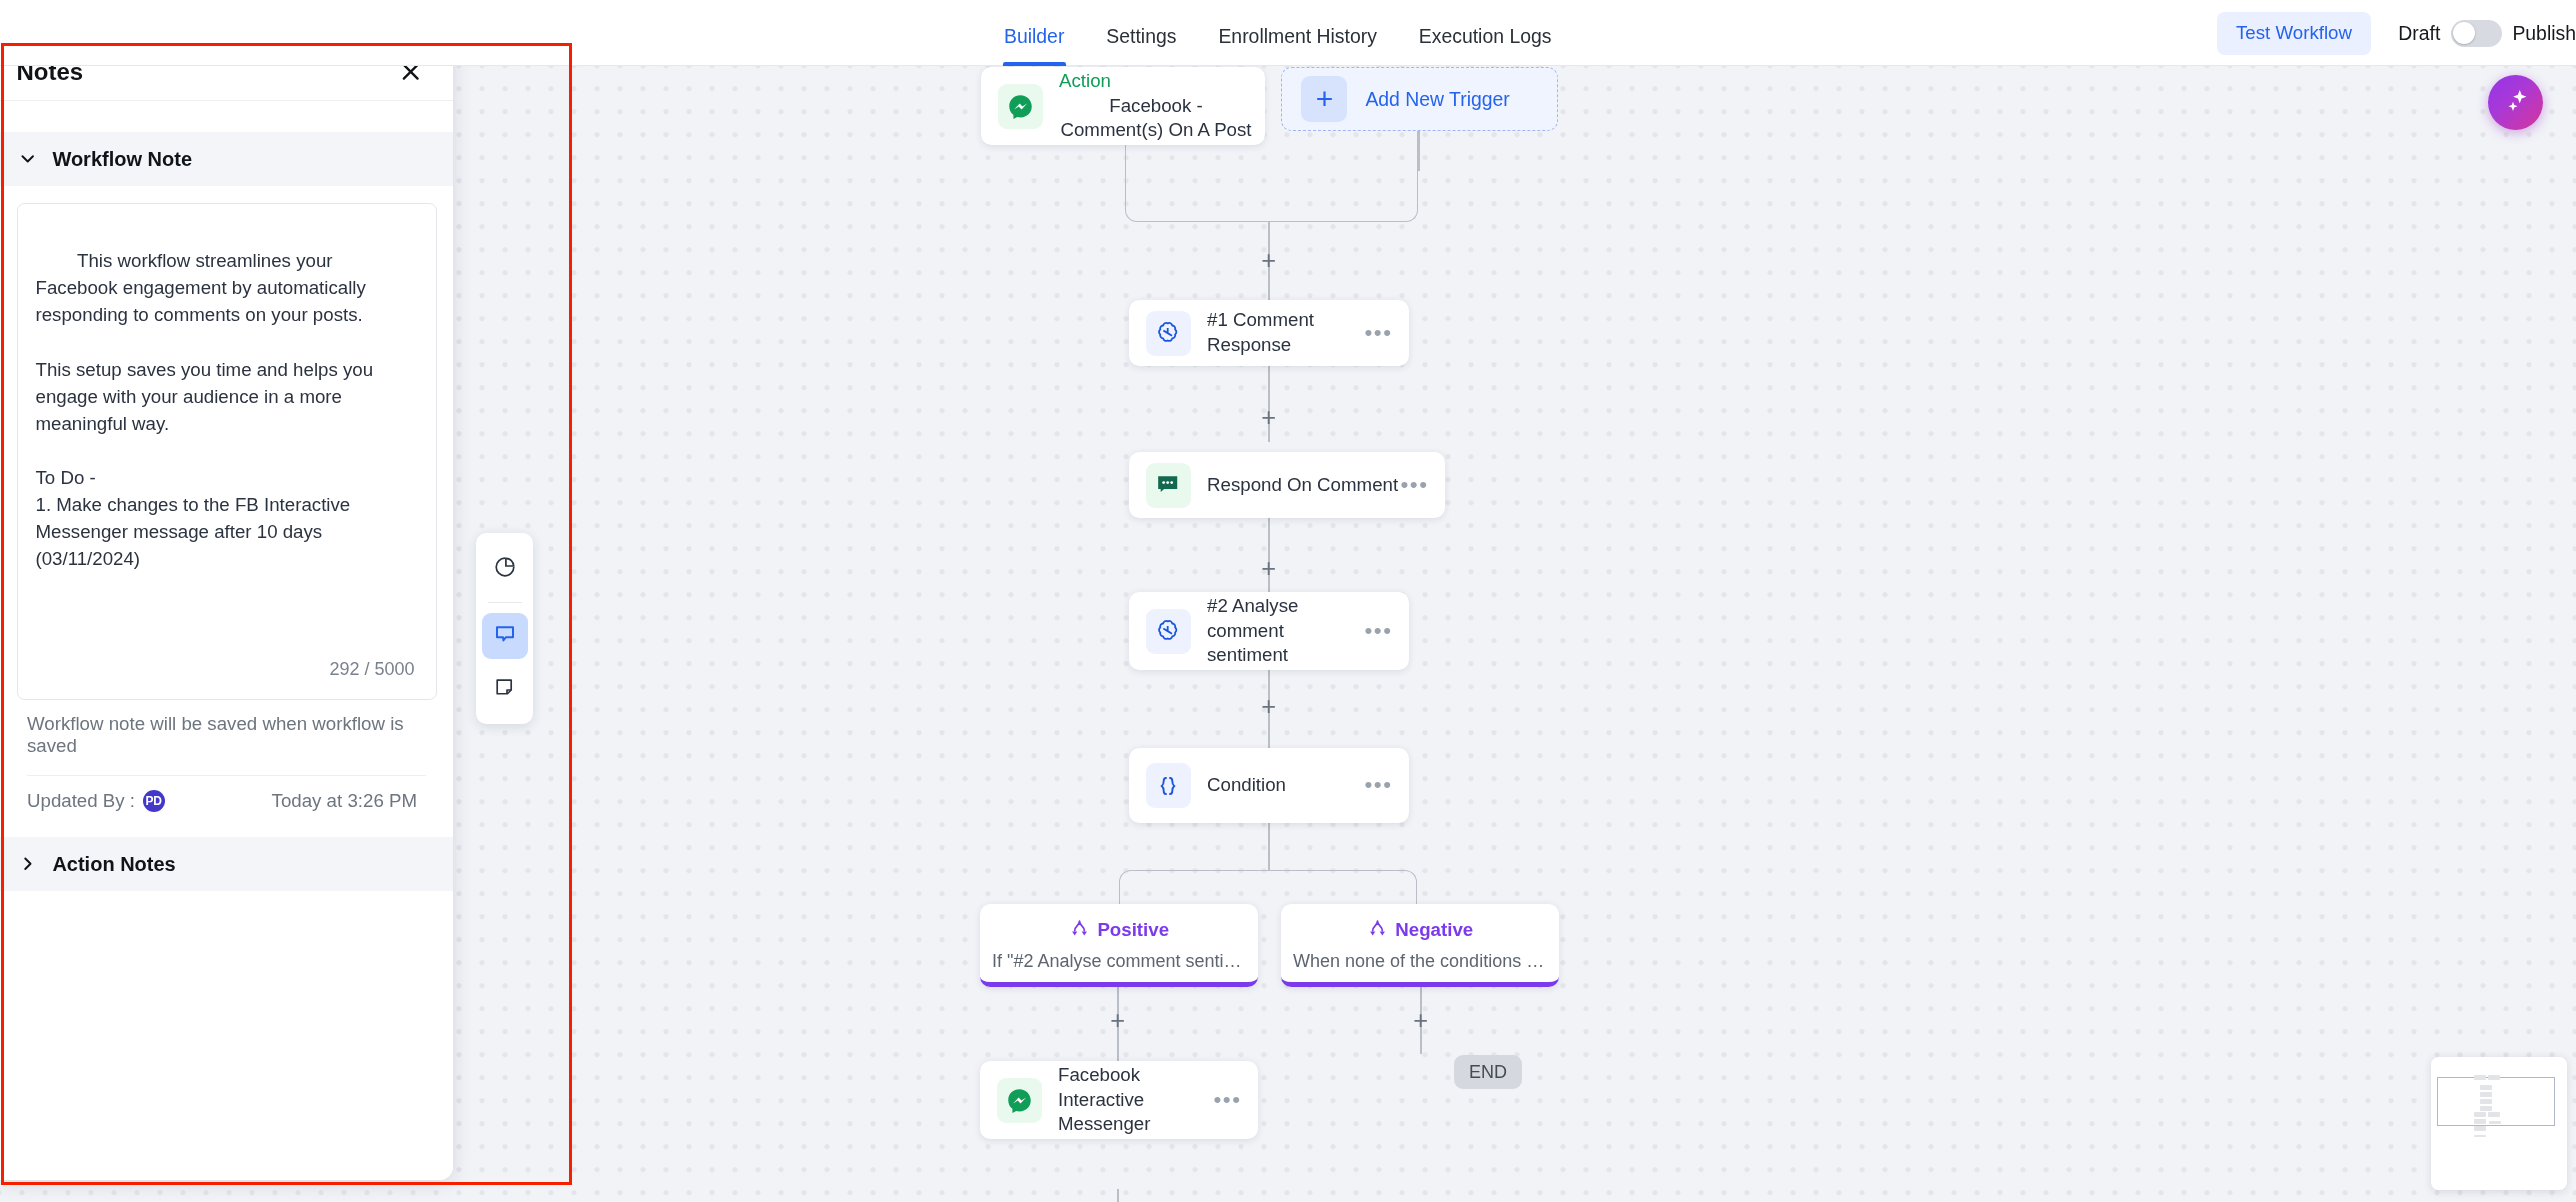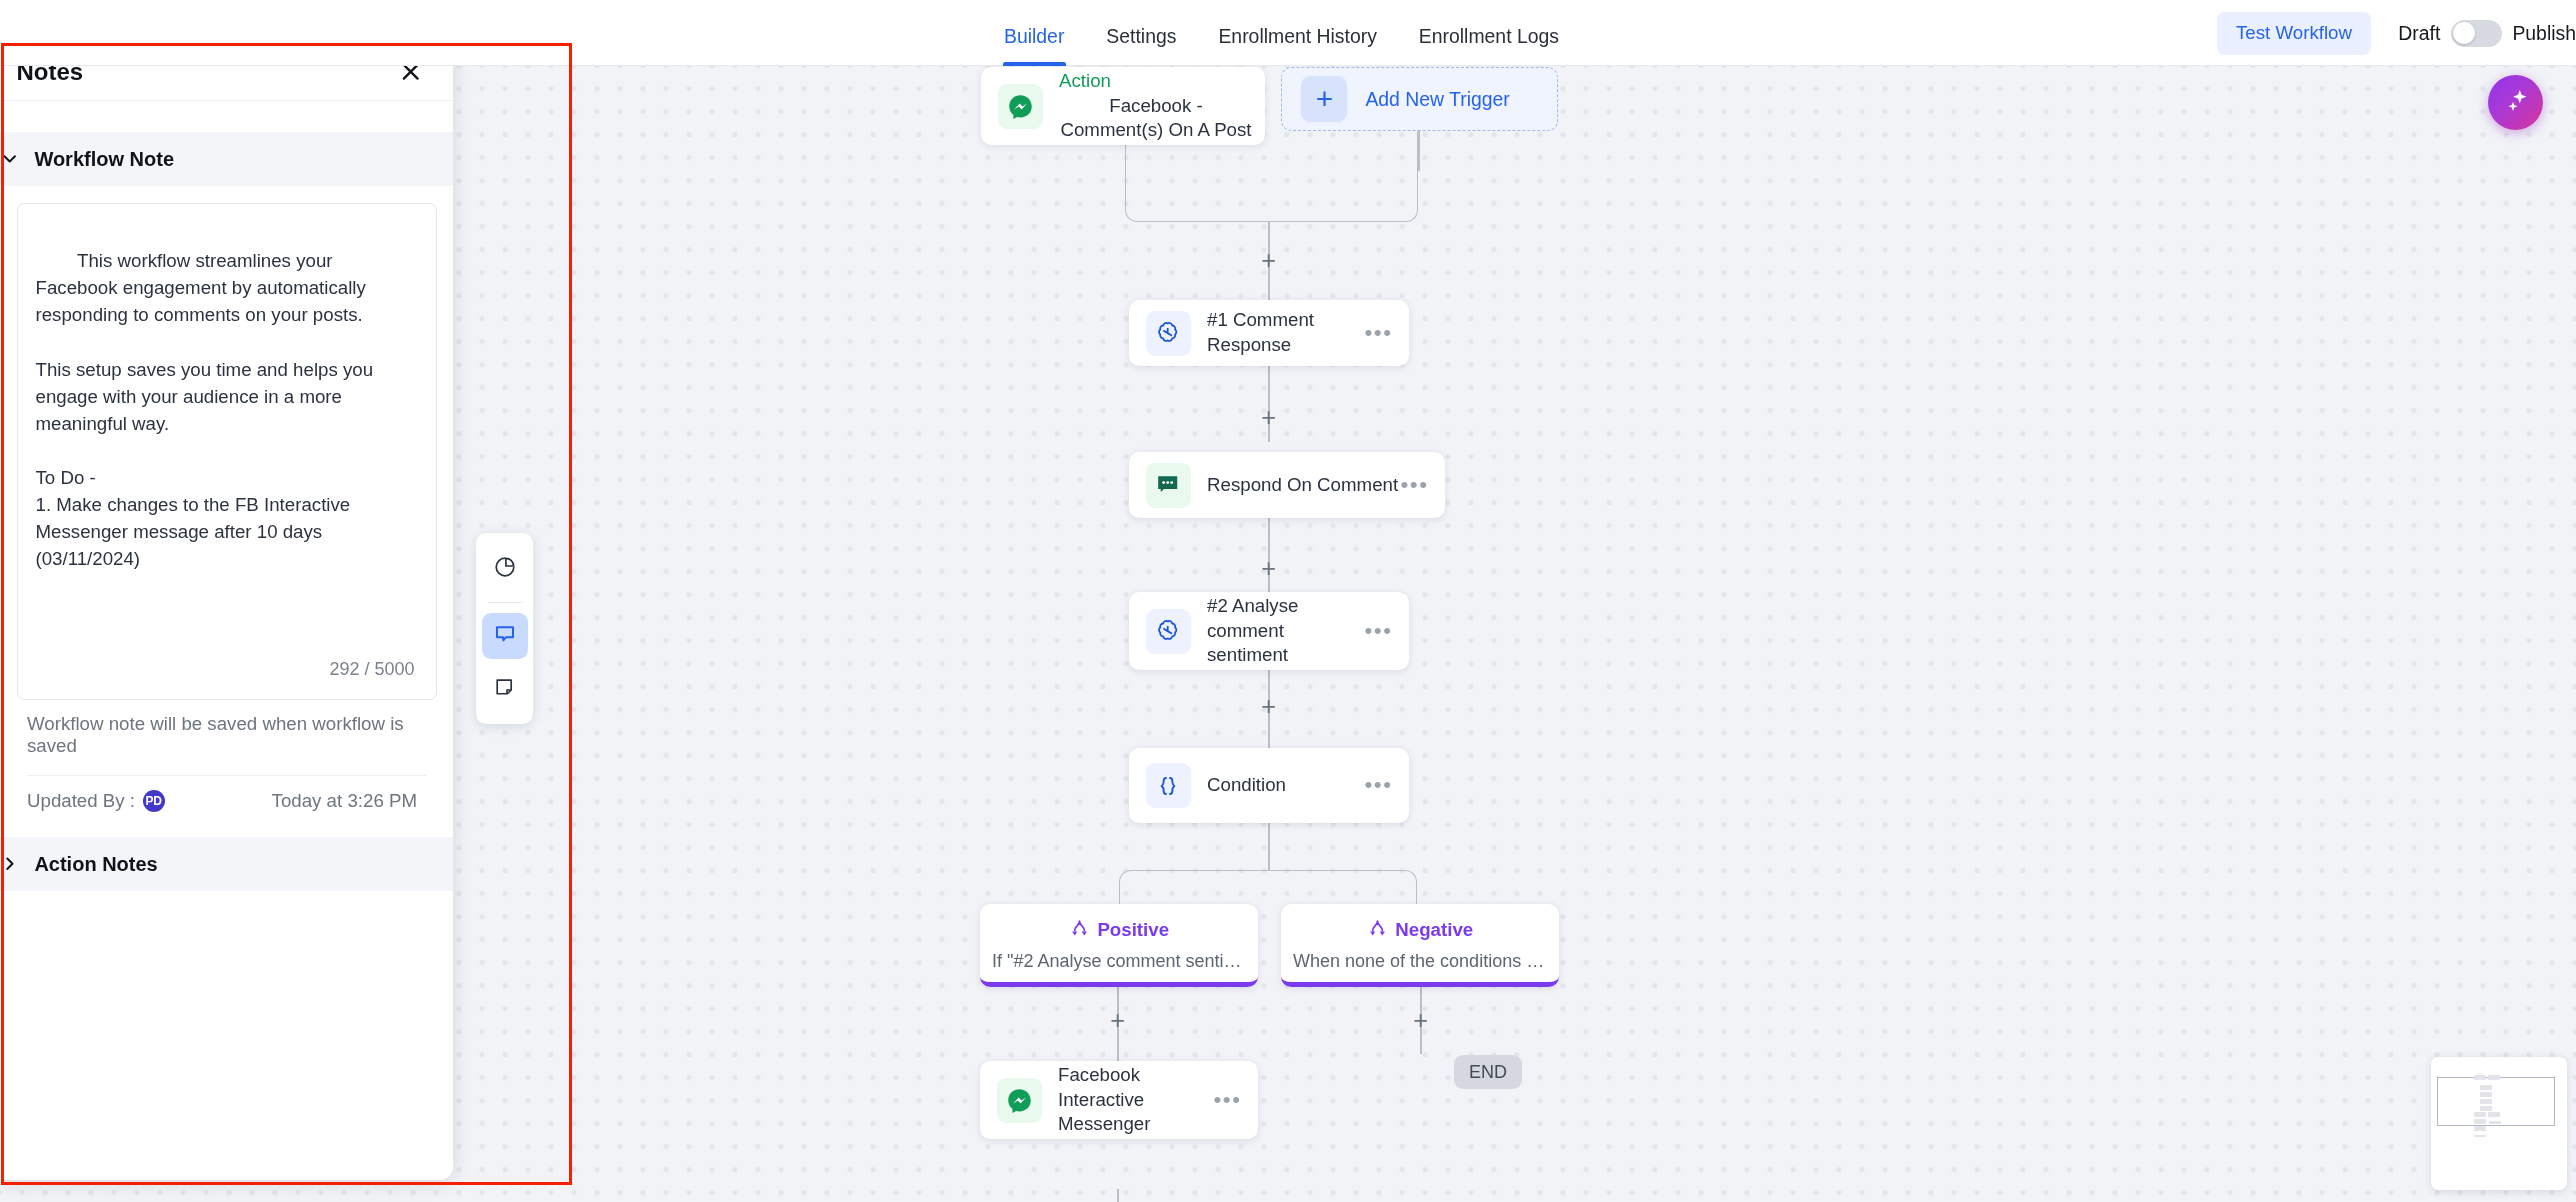--- a/index.html
+++ b/index.html
@@ -68,21 +68,21 @@
   .notes-header {
     height: 58px; display: flex; align-items: center; justify-content: space-between;
     padding: 0 30px 0 16.5px; border-bottom: 0.7px solid #edeff3; flex: none;
   }
   .notes-title { font-size: 24px; font-weight: bold; color: #101418; }
   .close-icon { cursor: pointer; width: 25.4px; height: 25.4px; }
   .notes-spacer { height: 31px; background: #ffffff; flex: none; }
 
   .section-head {
     background: #f3f5f8; height: 54px; display: flex; align-items: center;
-    gap: 15px; cursor: pointer; flex: none;
+    padding-left: 18px; gap: 15px; cursor: pointer; flex: none;
   }
   .section-head .chev { width: 19.4px; height: 19.4px; flex: none; }
   .section-head .label { font-size: 20px; font-weight: bold; color: #101418; }
 
   .note-body { padding: 16.5px 16.5px 0 16.5px; background: #ffffff; flex: none; }
   .note-textarea {
     border: 0.7px solid #e3e6eb; border-radius: 7.5px; height: 497px;
     padding: 16.5px 18px 0 18px; position: relative; background: #fff;
     font-size: 18.7px; line-height: 1.45; color: #2b3340; white-space: pre-wrap;
     overflow: hidden;
@@ -245,21 +245,21 @@
   <div class="plus-node" style="left:1105px; top:1008px;">+</div>
   <div class="line vline" style="left:1420px; top:987px; height:67px;"></div>
   <div class="plus-node" style="left:1408px; top:1008px;">+</div>
   <div class="line vline" style="left:1117px; top:1189px; height:13.5px;"></div>
 
   <div class="header">
     <div class="tabs">
       <div class="tab active">Builder</div>
       <div class="tab">Settings</div>
       <div class="tab">Enrollment History</div>
-      <div class="tab">Enrollment Logs</div>
+      <div class="tab">Execution Logs</div>
     </div>
     <div class="header-right">
       <button class="test-workflow-btn">Test Workflow</button>
       <span class="draft-label">Draft</span>
       <div class="toggle"></div>
       <span class="publish-label">Publish</span>
     </div>
   </div>
 
   <div class="node" style="left:981px; top:67px; width:284px; height:78px;">

